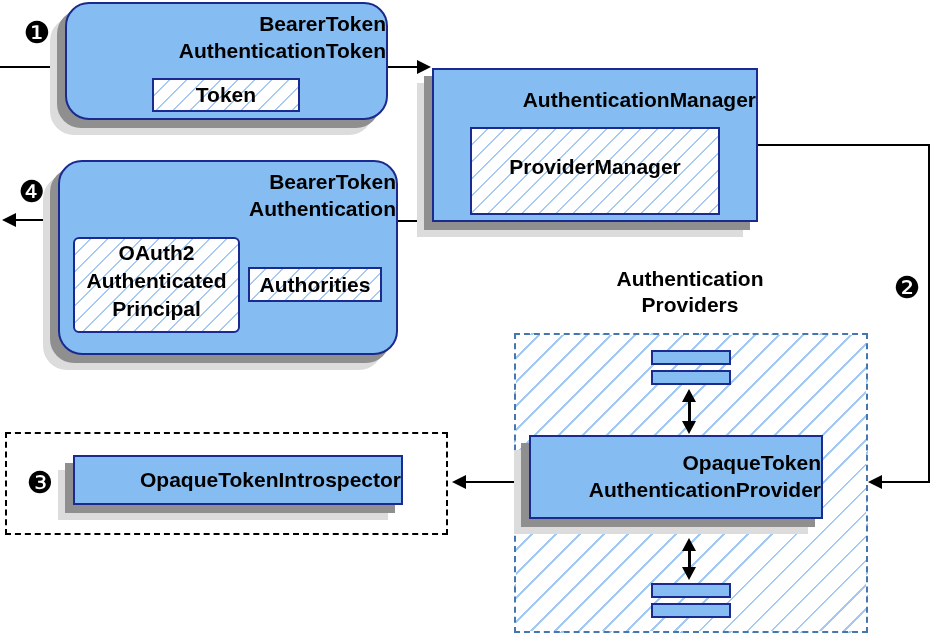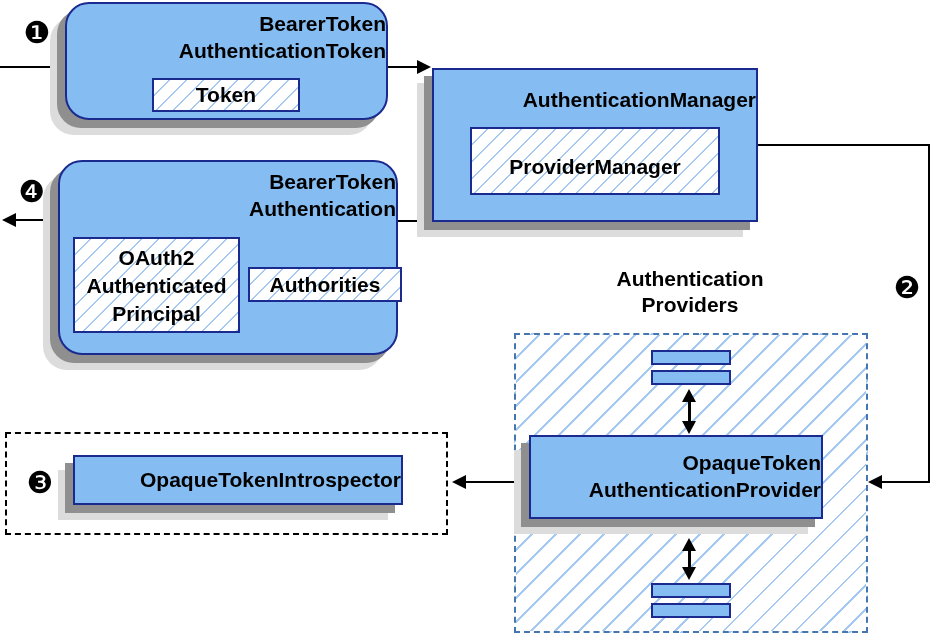--- a/index.html
+++ b/index.html
@@ -85,34 +85,34 @@
   <div class="node rounded" style="left:65px;top:2px;width:323px;height:118px;">
     <div class="title" style="top:6px;">
       <div>BearerToken</div>
       <div>AuthenticationToken</div>
     </div>
     <div class="chip" style="left:85px;top:74px;width:148px;height:34px;line-height:30px;">Token</div>
   </div>
 
   <div class="node" style="left:432px;top:68px;width:326px;height:154px;">
     <div class="title" style="top:16px;">AuthenticationManager</div>
-    <div class="chip" style="left:36px;top:57px;width:250px;height:68px;line-height:76px;">ProviderManager</div>
+    <div class="chip" style="left:36px;top:57px;width:250px;height:88px;line-height:76px;">ProviderManager</div>
   </div>
 
   <div class="node rounded" style="left:58px;top:160px;width:340px;height:195px;">
     <div class="title" style="top:6px;">
       <div>BearerToken</div>
       <div>Authentication</div>
     </div>
-    <div class="chip" style="left:13px;top:75px;width:167px;height:96px;padding-top:5px;line-height:28px;">
+    <div class="chip" style="left:13px;top:75px;width:167px;height:96px;line-height:28px;border-radius:6px;">
       <div>OAuth2</div>
       <div>Authenticated</div>
       <div>Principal</div>
     </div>
-    <div class="chip" style="left:188px;top:105px;width:154px;height:35px;line-height:31px;">Authorities</div>
+    <div class="chip" style="left:188px;top:105px;width:134px;height:35px;line-height:31px;">Authorities</div>
   </div>
 
   <div class="group-label" style="left:540px;top:266px;width:300px;">
     <div>Authentication</div>
     <div>Providers</div>
   </div>
 
   <div class="bar" style="left:651px;top:350px;"></div>
   <div class="bar" style="left:651px;top:370px;"></div>
 

